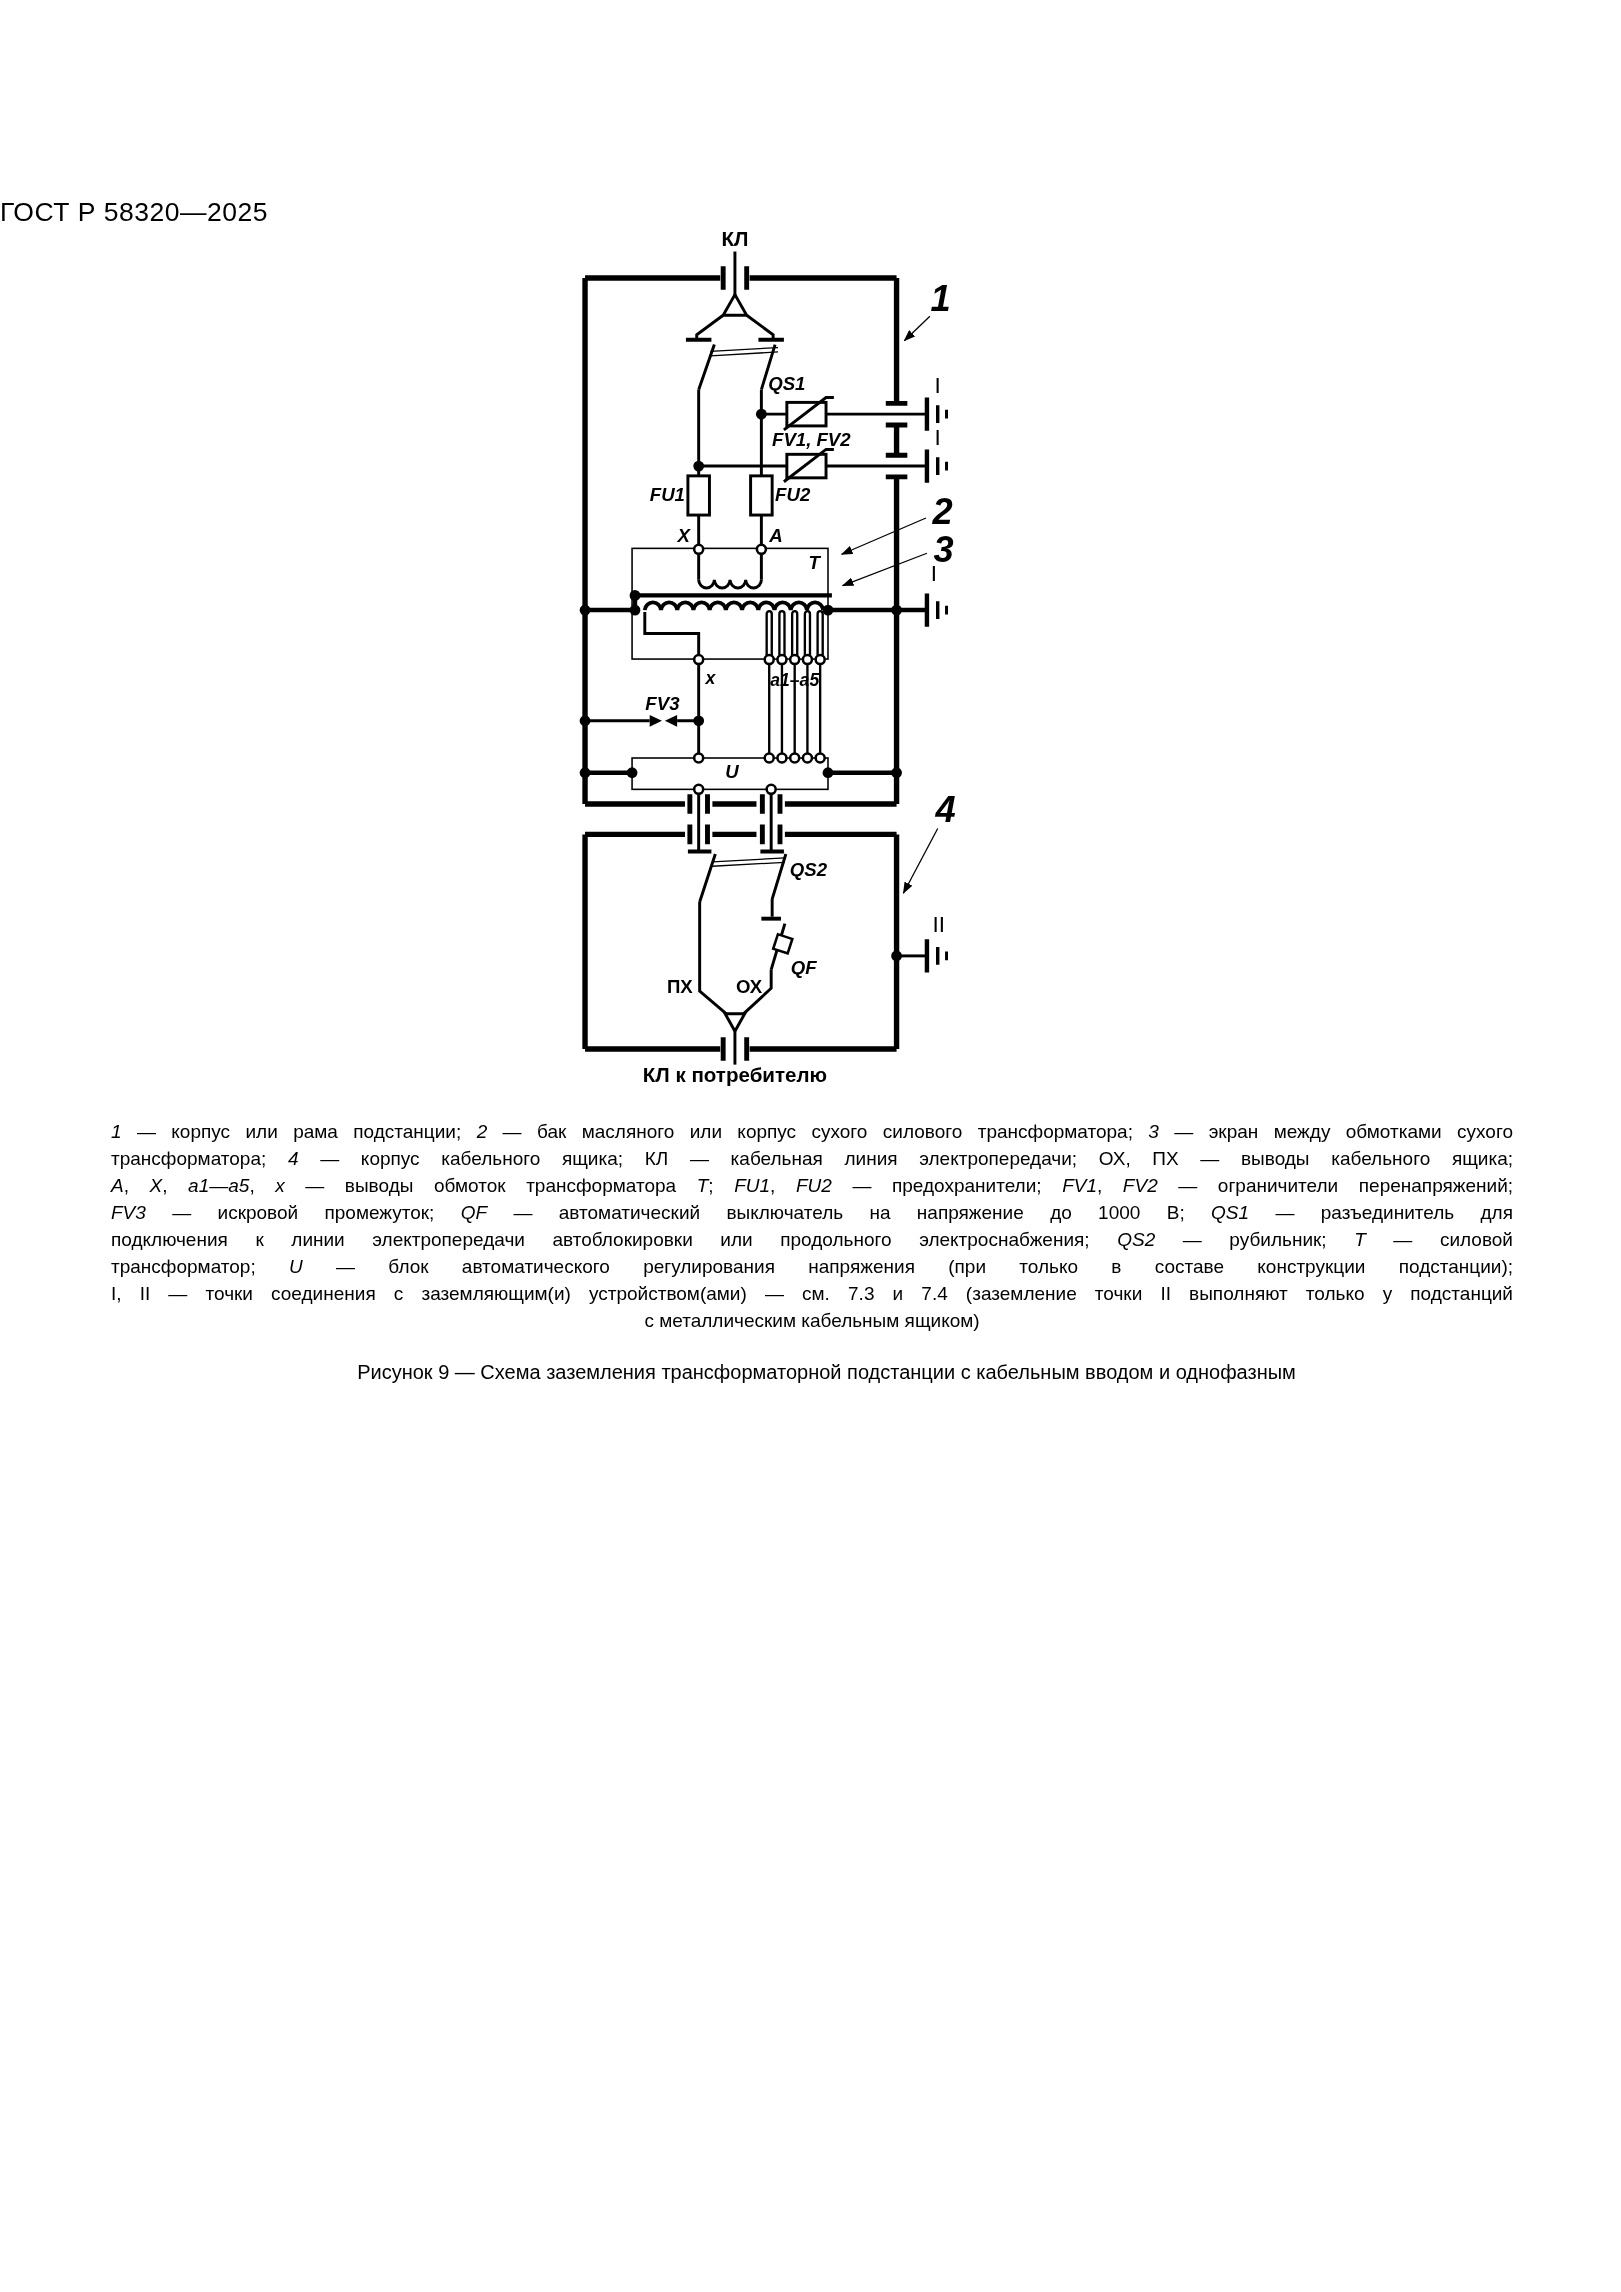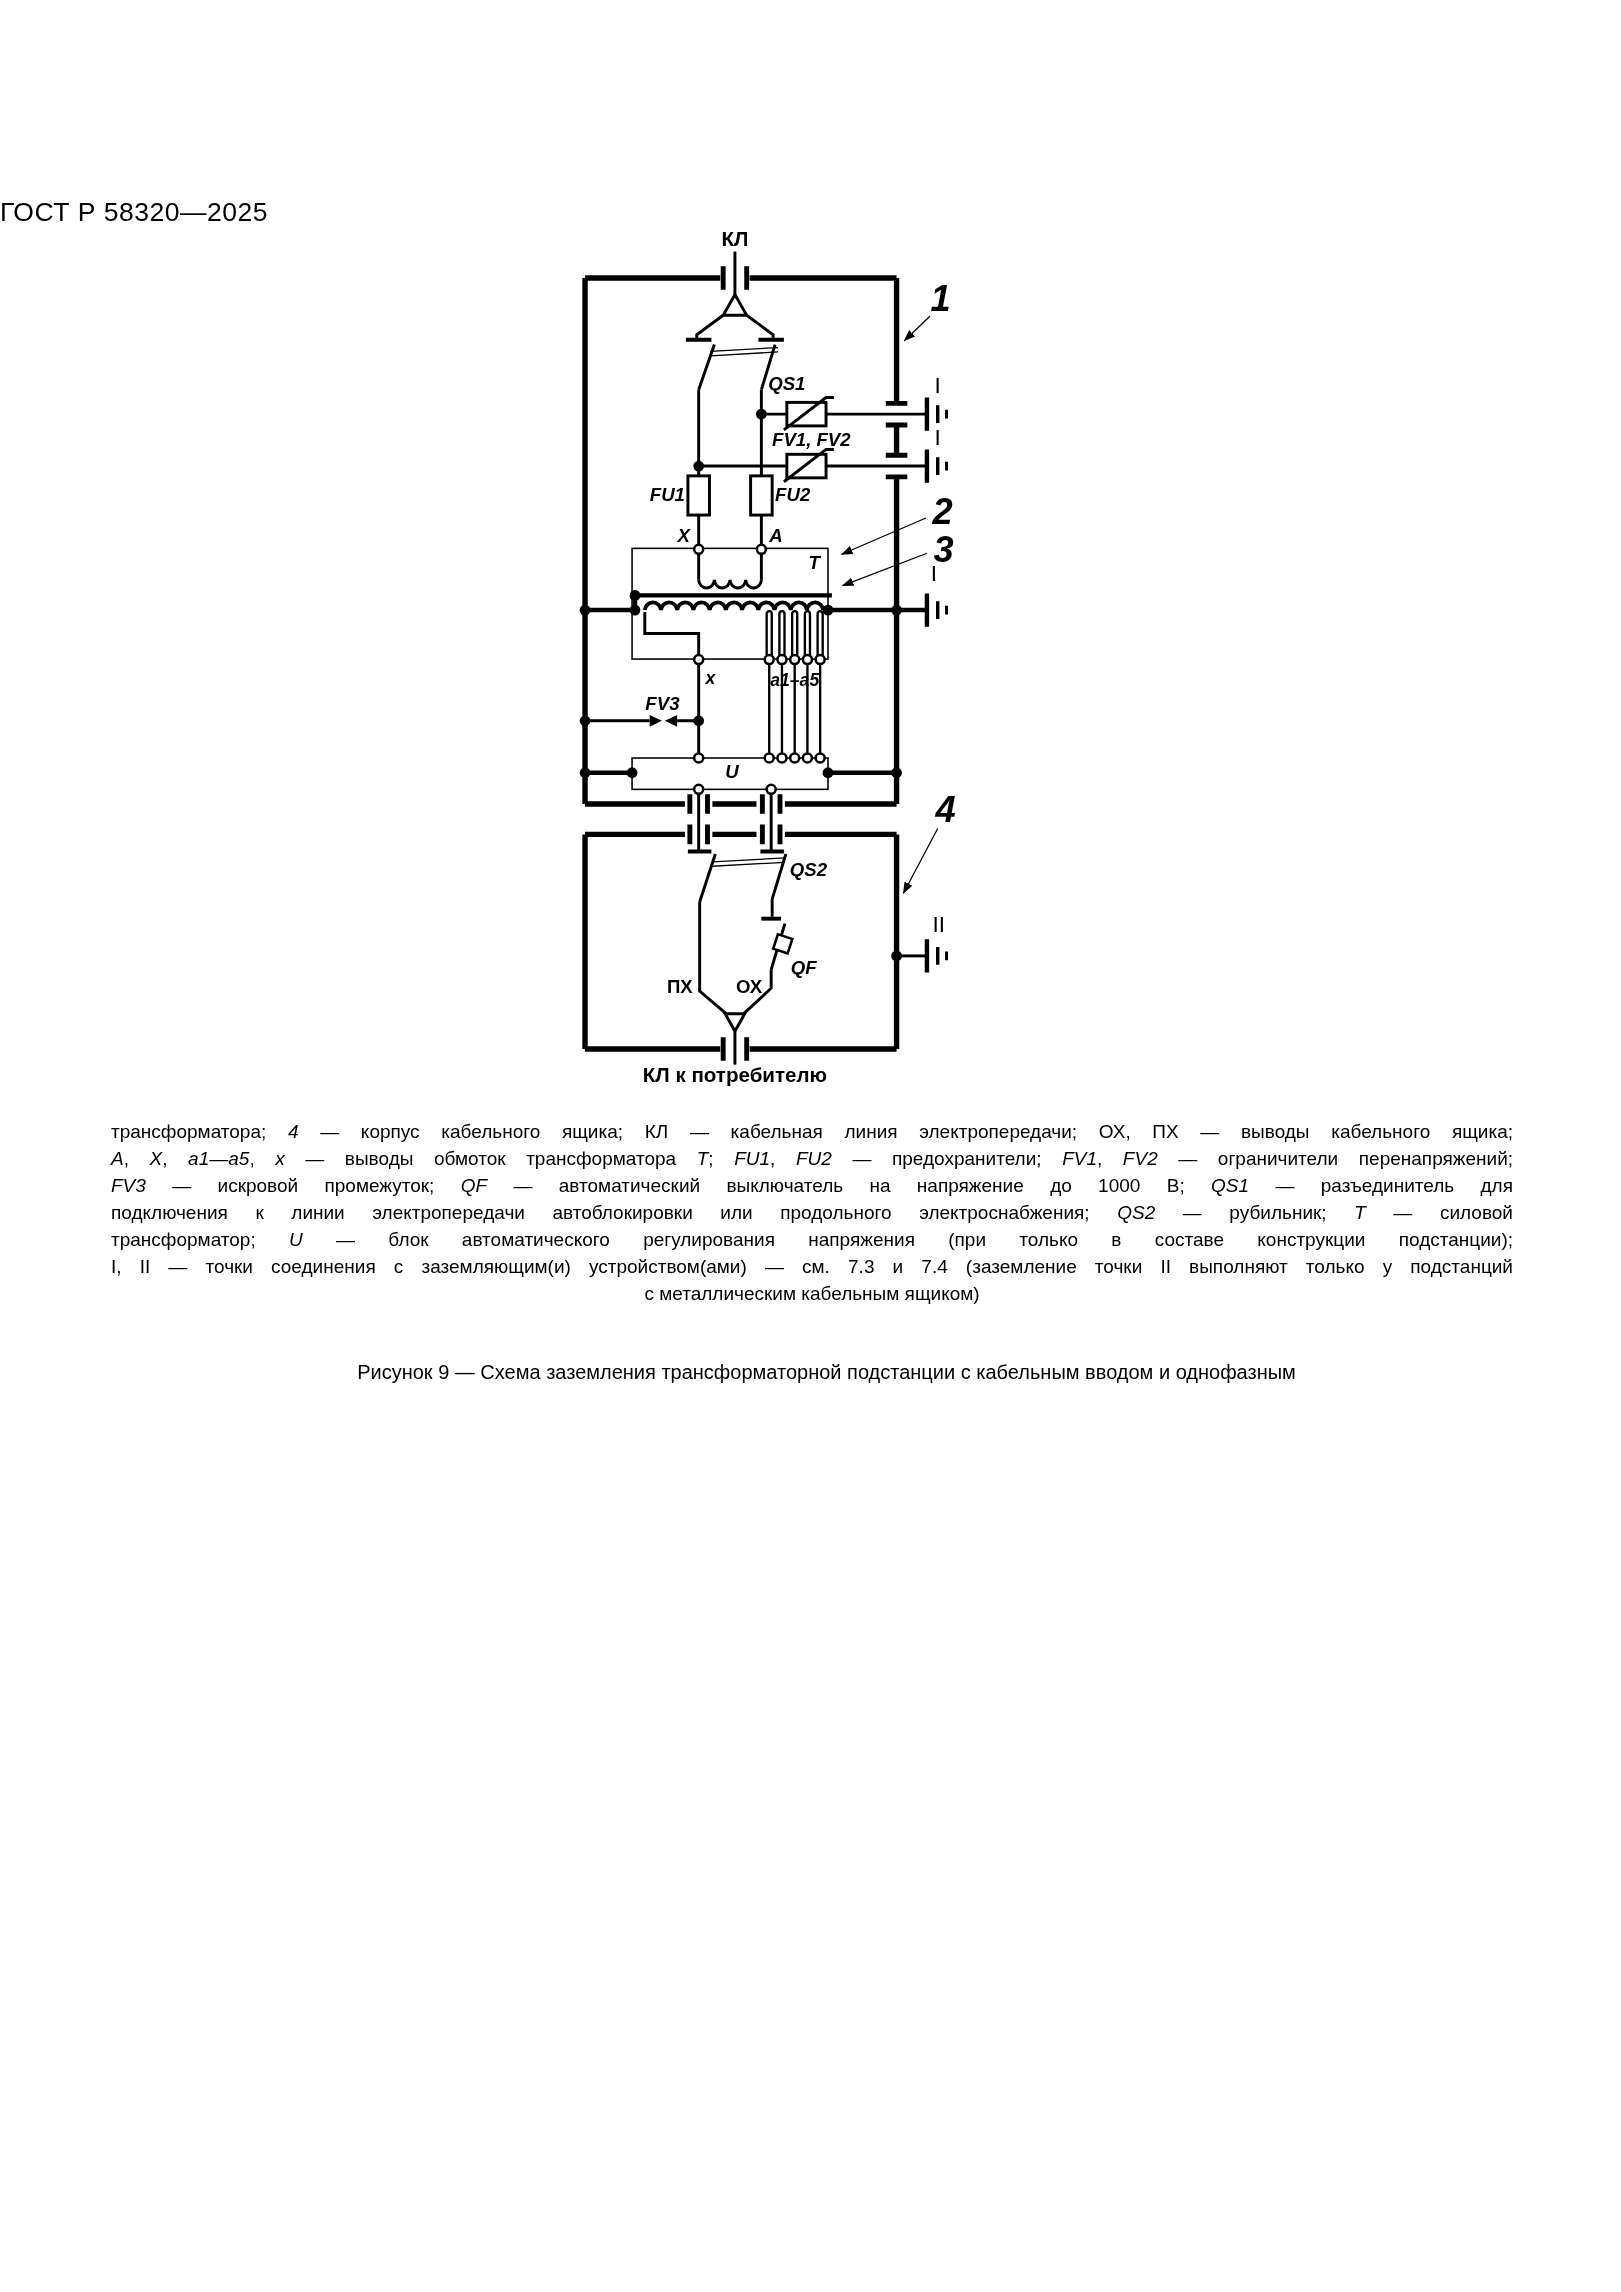--- a/index.html
+++ b/index.html
@@ -209,20 +209,21 @@
     <text class="roman" x="957" y="453" text-anchor="middle">I</text>
     <text class="roman" x="953" y="592" text-anchor="middle">I</text>
     <text class="roman" x="958" y="951" text-anchor="middle">II</text>
     <text class="callout" x="960" y="317" text-anchor="middle">1</text>
     <text class="callout" x="962" y="534" text-anchor="middle">2</text>
     <text class="callout" x="963" y="573" text-anchor="middle">3</text>
     <text class="callout" x="965" y="838" text-anchor="middle">4</text>
   </svg>
 
   <div class="legend">
+      <div class="legend-line"><span class="it">1</span><span> — корпус или рама подстанции; </span><span class="it">2</span><span> — бак масляного или корпус сухого силового трансформатора; </span><span class="it">3</span><span> — экран между обмотками сухого</span></div>
       <div class="legend-line"><span>трансформатора; </span><span class="it">4</span><span> — корпус кабельного ящика; КЛ — кабельная линия электропередачи; ОХ, ПХ — выводы кабельного ящика;</span></div>
       <div class="legend-line"><span class="it">А</span><span>, </span><span class="it">Х</span><span>, </span><span class="it">а1</span><span>—</span><span class="it">а5</span><span>, </span><span class="it">х</span><span> — выводы обмоток трансформатора </span><span class="it">Т</span><span>; </span><span class="it">FU1</span><span>, </span><span class="it">FU2</span><span> — предохранители; </span><span class="it">FV1</span><span>, </span><span class="it">FV2</span><span> — ограничители перенапряжений;</span></div>
       <div class="legend-line"><span class="it">FV3</span><span> — искровой промежуток; </span><span class="it">QF</span><span> — автоматический выключатель на напряжение до 1000 В; </span><span class="it">QS1</span><span> — разъединитель для</span></div>
       <div class="legend-line"><span>подключения к линии электропередачи автоблокировки или продольного электроснабжения; </span><span class="it">QS2</span><span> — рубильник; </span><span class="it">Т</span><span> — силовой</span></div>
       <div class="legend-line"><span>трансформатор; </span><span class="it">U</span><span> — блок автоматического регулирования напряжения (при только в составе конструкции подстанции);</span></div>
       <div class="legend-line"><span>I, II — точки соединения с заземляющим(и) устройством(ами) — см. 7.3 и 7.4 (заземление точки II выполняют только у подстанций</span></div>
       <div class="legend-line" style="text-align: right; text-align-last: center;"><span>с металлическим кабельным ящиком)</span></div>
     </div>
 
   <div class="caption">

